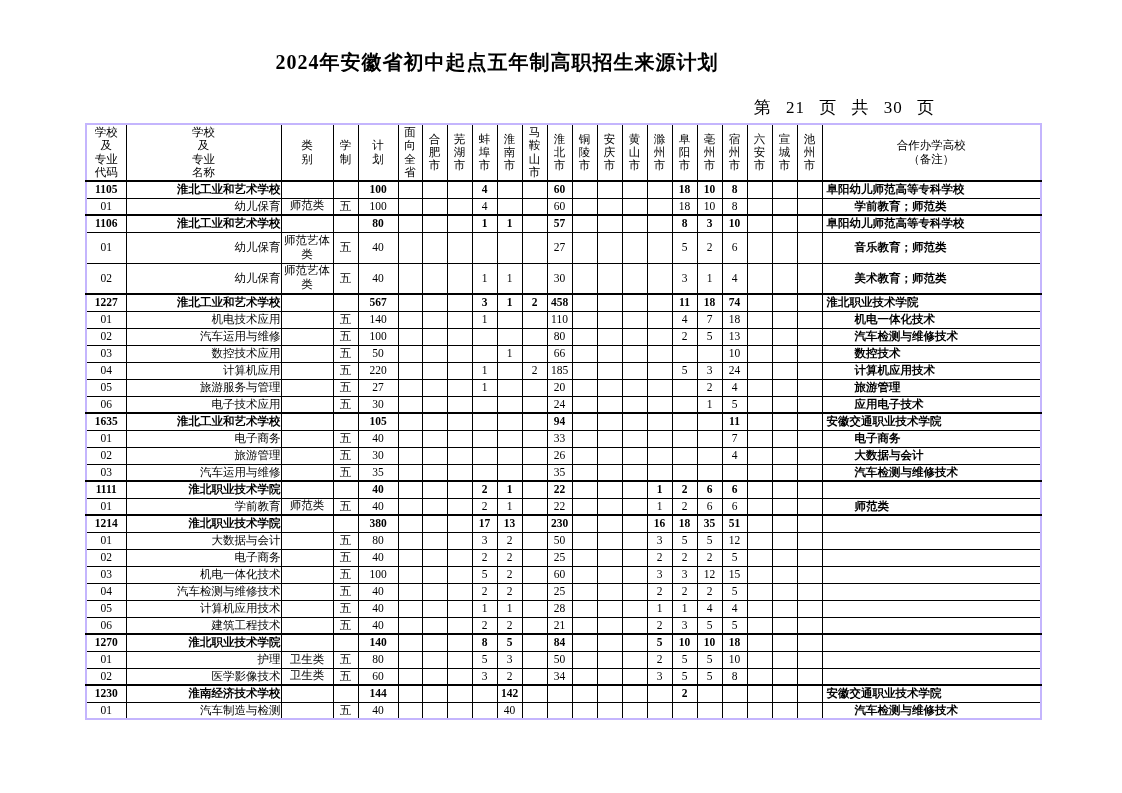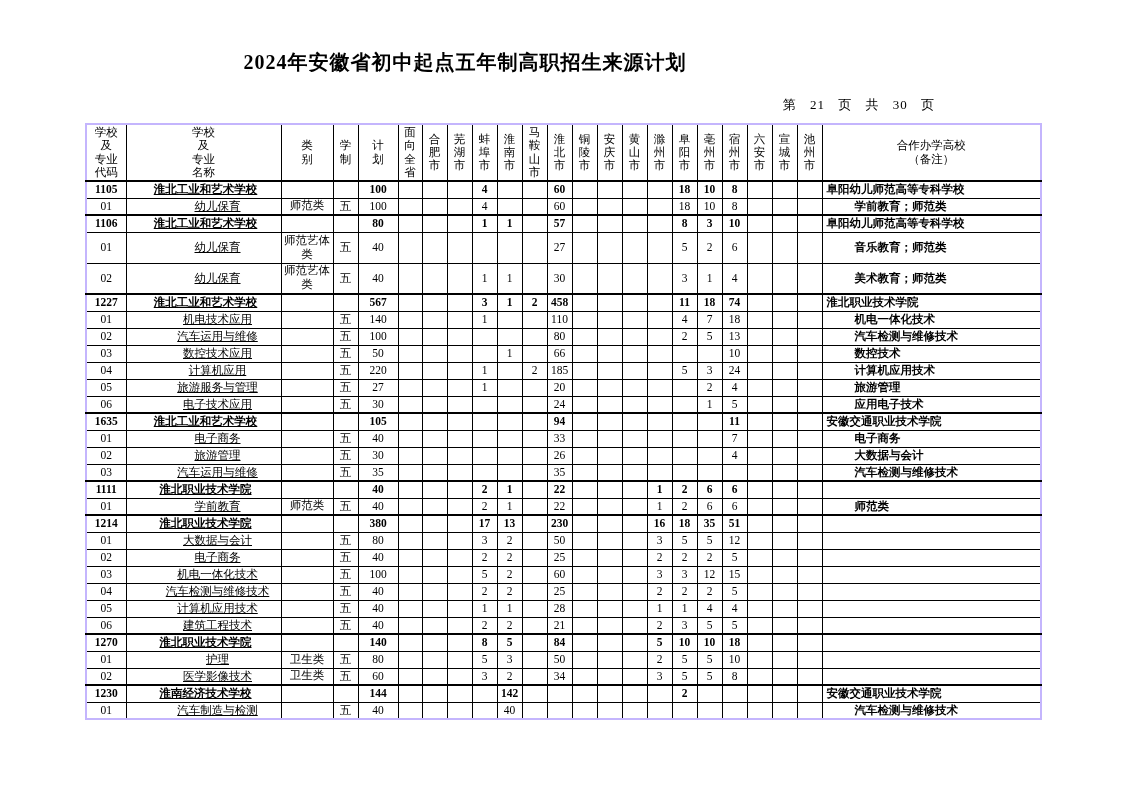--- a/index.html
+++ b/index.html
@@ -3,44 +3,44 @@
 <meta charset="utf-8">
 <style>
   html,body{margin:0;padding:0;}
   body{
     width:1122px;height:793px;background:#ffffff;color:#000;
     font-family:"Liberation Serif","DejaVu Serif",serif;
     position:relative;overflow:hidden;
   }
   .page-title{
     position:absolute;top:49px;left:0;width:930px;
-    text-align:center;font-size:20px;font-weight:bold;letter-spacing:1px;
+    text-align:center;font-size:20px;font-weight:bold;letter-spacing:1px;padding-left:32px;
   }
   .page-info{
     position:absolute;top:96px;right:187px;
-    font-size:13px;word-spacing:9px;letter-spacing:1px;
+    font-size:17px;word-spacing:9px;letter-spacing:1px;
   }
   table.plan{
     position:absolute;left:85px;top:123px;width:955px;
     border-collapse:collapse;table-layout:fixed;
     border:2px solid #c4b5fd;
   }
   .plan th,.plan td{
     border:1px solid #000;padding:0;margin:0;
     font-size:11.5px;text-align:center;vertical-align:middle;
     overflow:hidden;line-height:1.15;
   }
   .plan thead th{
     height:55px;font-weight:normal;white-space:pre-line;
   }
   .plan tbody tr{height:17px;}
   .plan tbody tr.tall{height:31px;}
   .plan tbody tr.school{font-weight:bold;}
   .plan tbody tr.school td{border-top:2px solid #000;}
-  .plan td.name{text-align:center;padding-left:4px;white-space:nowrap;text-decoration:underline;}
+  .plan td.name{text-align:right;padding-left:4px;white-space:nowrap;}
   .plan tr.major td.name{padding-left:28px;}
   .plan td.category{line-height:1.2;}
   .plan td.remark{text-align:left;padding-left:4px;font-weight:bold;white-space:nowrap;}
   .plan tr.major td.remark{padding-left:32px;}
 </style>
 </head>
 <body>
 
 <div class="page-title">2024年安徽省初中起点五年制高职招生来源计划</div>
 <div class="page-info">第 21 页 共 30 页</div>

